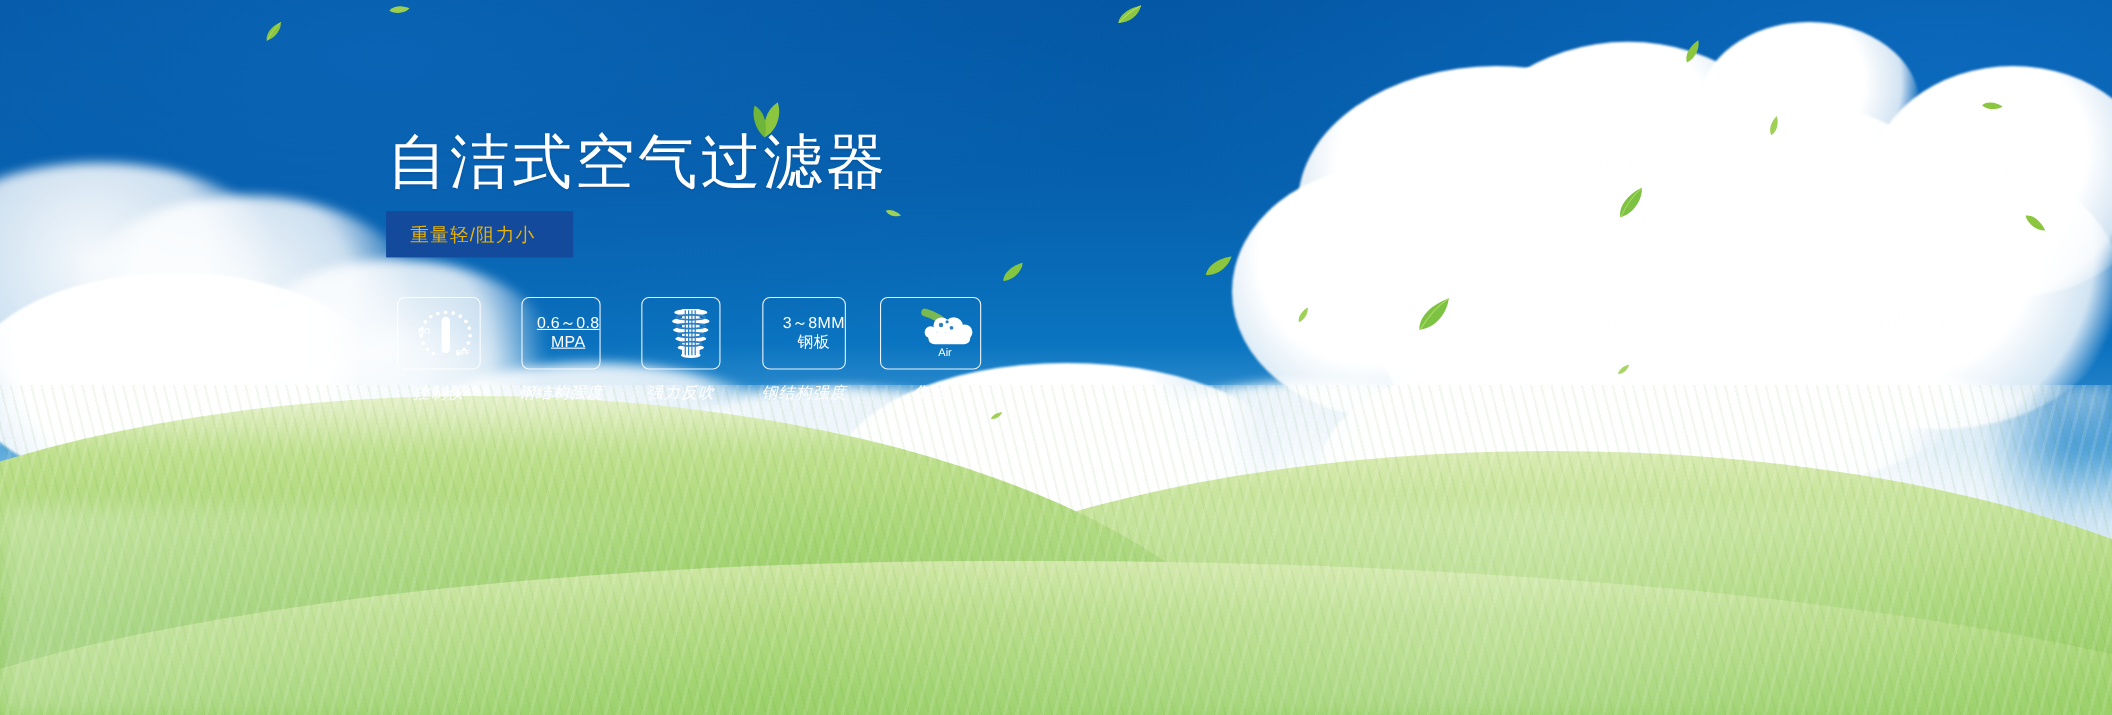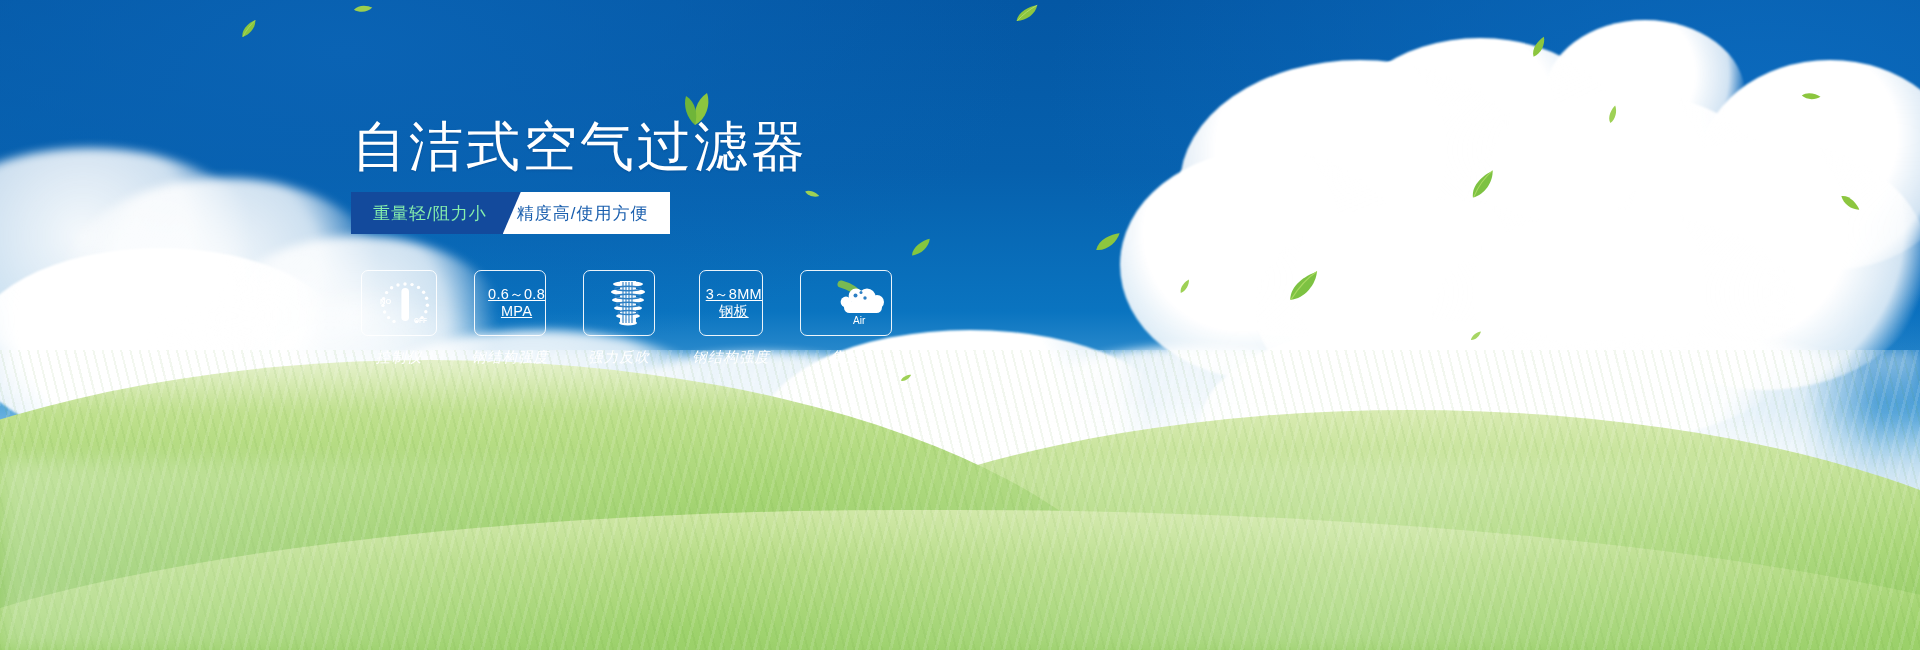--- a/index.html
+++ b/index.html
@@ -122,21 +122,21 @@
   }
   .title-leaf { position:absolute; left:673px; top:92px; }
 
   
   .tabs { position:absolute; left:351px; top:192px; display:flex; height:42px; }
   .tab {
     display:flex; align-items:center; justify-content:center;
     font-size:17px; letter-spacing:1px; height:42px;
   }
   .tab-dark {
-    background:#134a9c; color:#86efac;
+    background:#134a9c; color:#eab308;
     padding:0 26px 0 22px;
     padding-right:34px;
   }
   .tab-light {
     background:#ffffff; color:#1a5fae;
     padding:0 22px 0 14px;
     margin-left:-18px;
     clip-path:polygon(18px 0, 100% 0, 100% 100%, 0 100%);
   }
 
@@ -157,21 +157,21 @@
     color:#ffffff; font-size:14.5px; line-height:1.18; text-align:center;
     letter-spacing:.3px;
   }
   .fcap {
     margin-top:12px; color:#ffffff; font-size:14.5px; letter-spacing:1px;
     white-space:nowrap; text-align:center;font-style:italic;
   }
   .f2 { width:80px; }
   .f2 .fbox { width:72px;text-decoration:underline; }
   .f4 { width:86px; }
-  .f4 .fbox { width:64px;text-decoration:underline; }
+  .f4 .fbox { width:76px; }
   .f5 { width:84px; }
   .f5 .fbox { width:92px; }
   .f3 { width:78px; }
   .f3 .fbox { width:72px; }
   .f1 { width:82px; }
   .f1 .fbox { width:76px; }
 </style>
 </head>
 <body>
 
@@ -301,23 +301,20 @@
         <path d="M22 33C20 22 23 8 34 1 38 13 33 27 22 33Z" fill="#8cc63f"></path>
         <path d="M22 33C14 26 10 14 13 4 23 10 25 23 22 33Z" fill="#6fb539"></path>
       </svg>
     </div>
 
     <div class="title">自洁式空气过滤器</div>
 
     <div class="tabs">
       <div class="tab tab-dark">
         <span>重量轻/阻力小</span>
-      </div>
-      <div class="tab tab-light">
-        <span>精度高/使用方便</span>
       </div>
     </div>
 
     <div class="features">
 
       <div class="feature f1">
         <div class="fbox">
           <svg width="62" height="54" viewBox="0 0 62 54">
             <g fill="#ffffff">
               <circle cx="31" cy="8" r="1.7"></circle>

